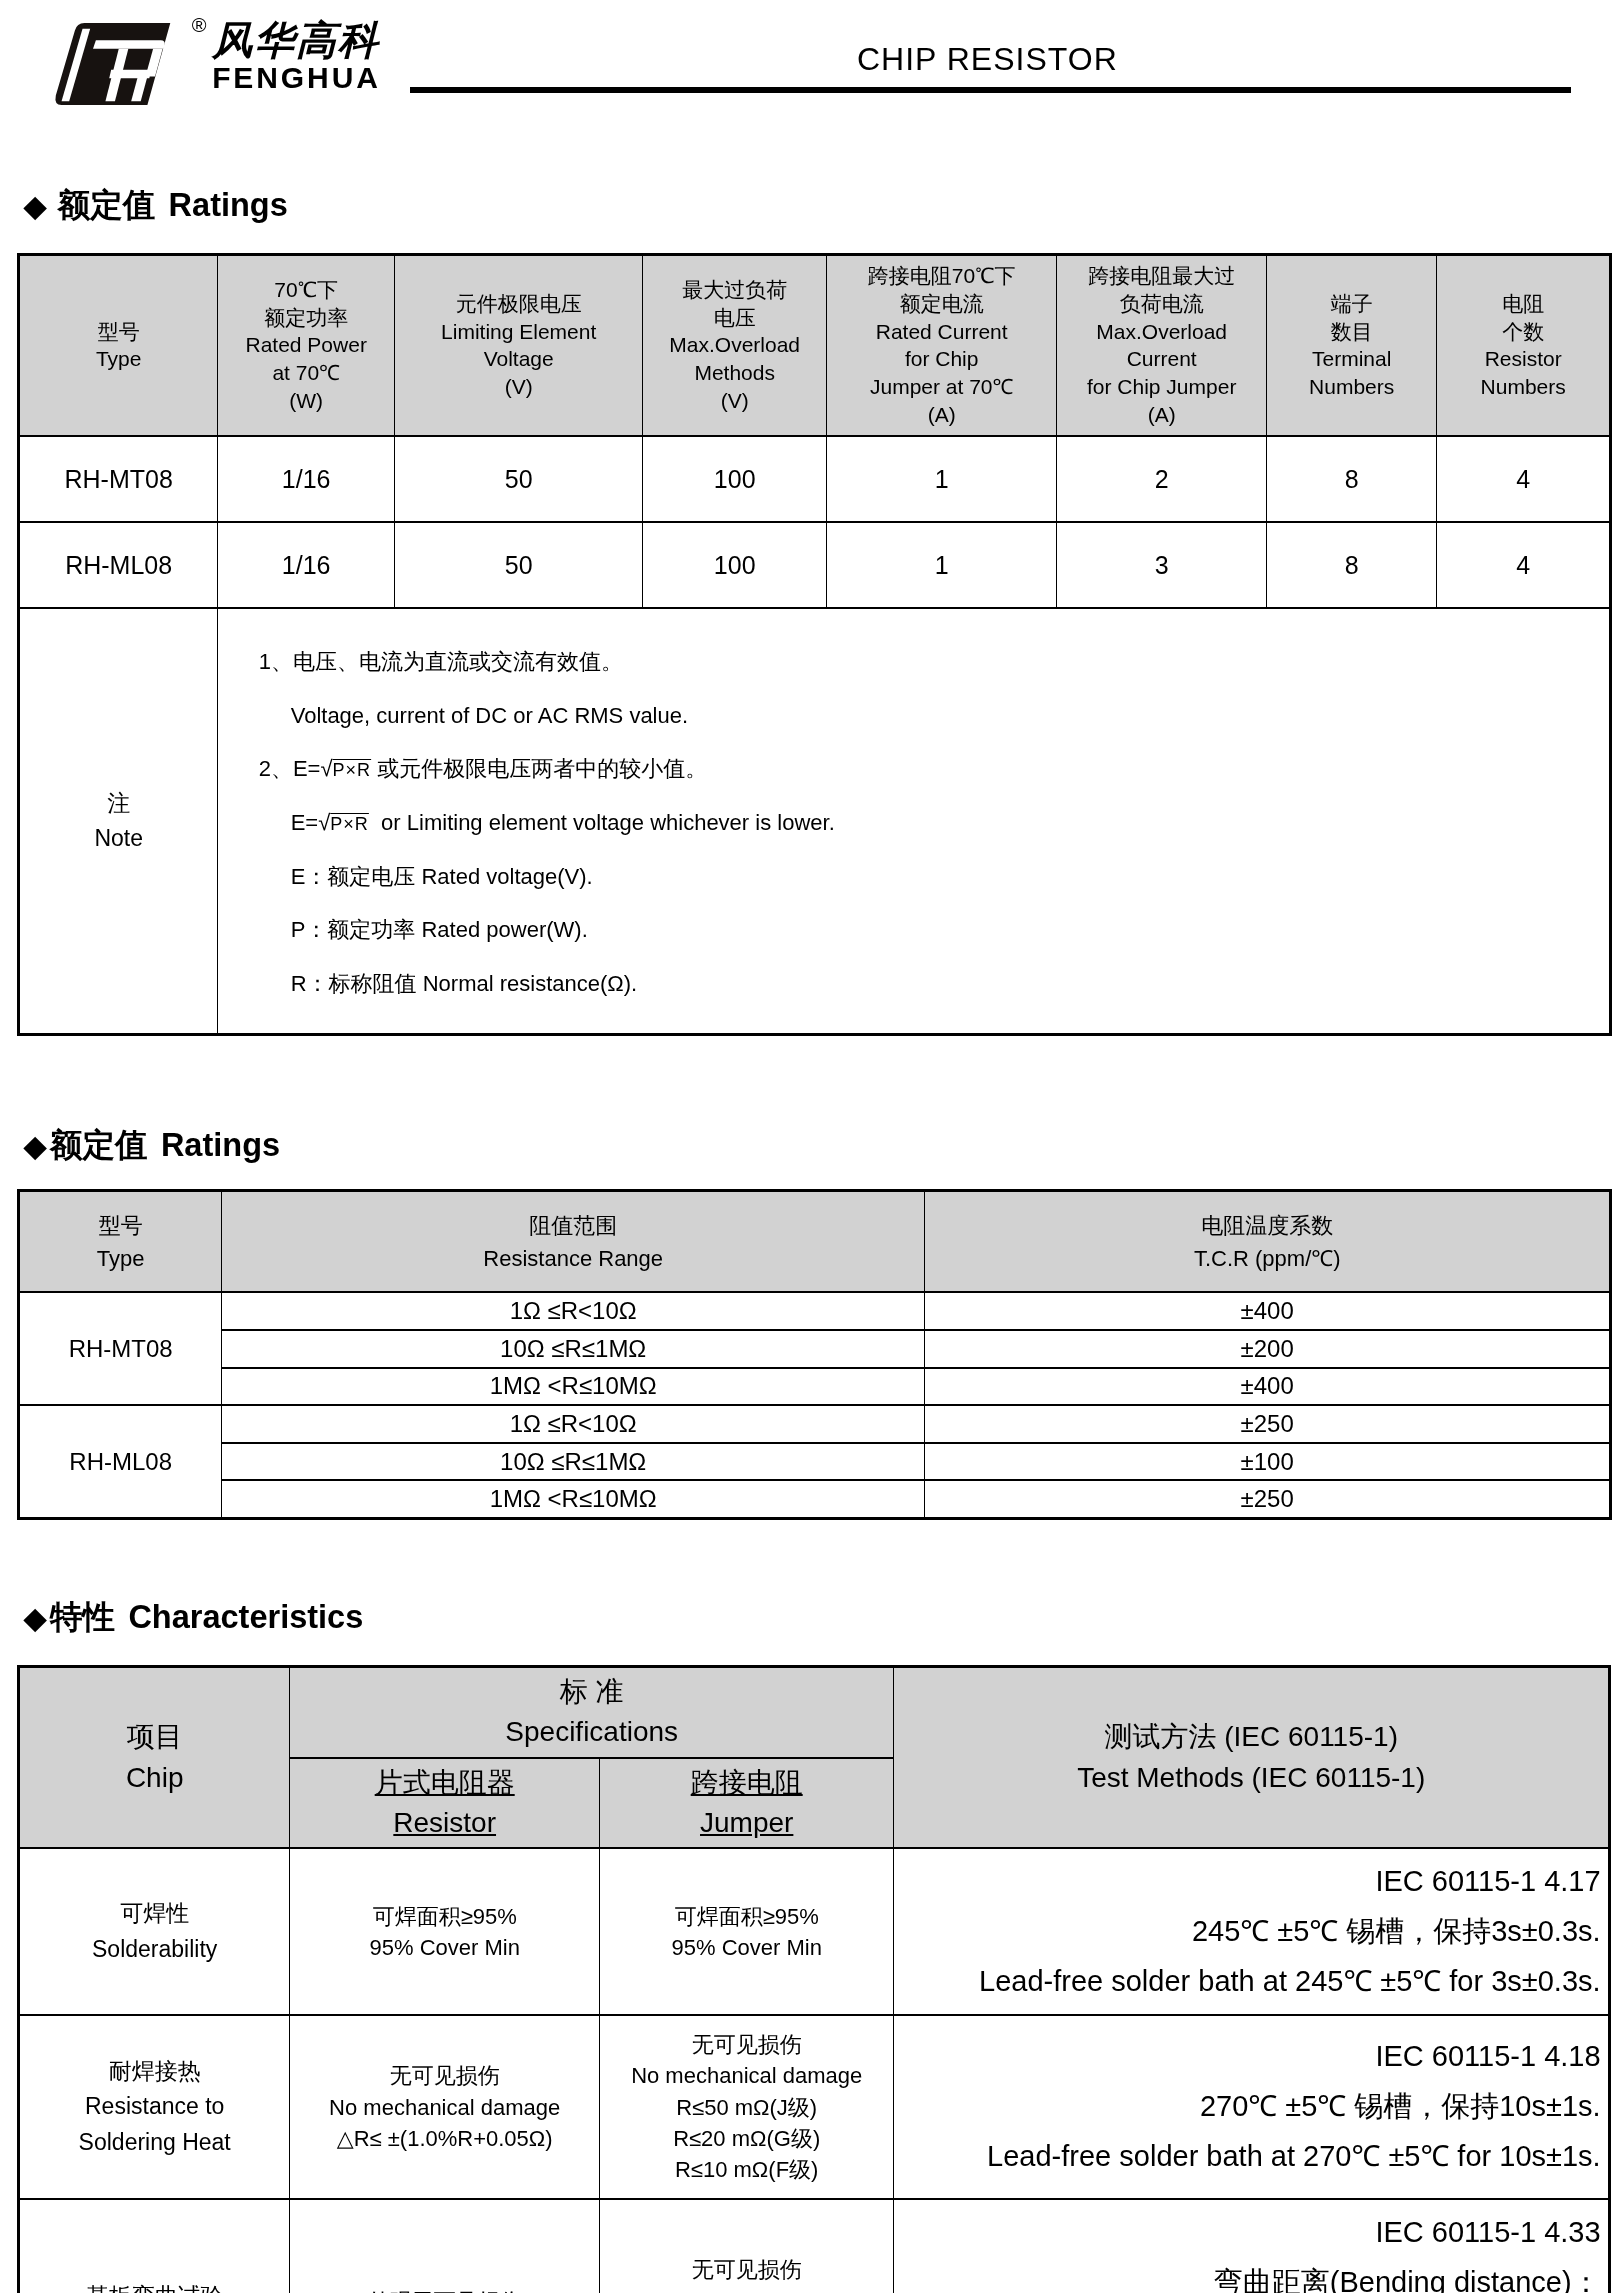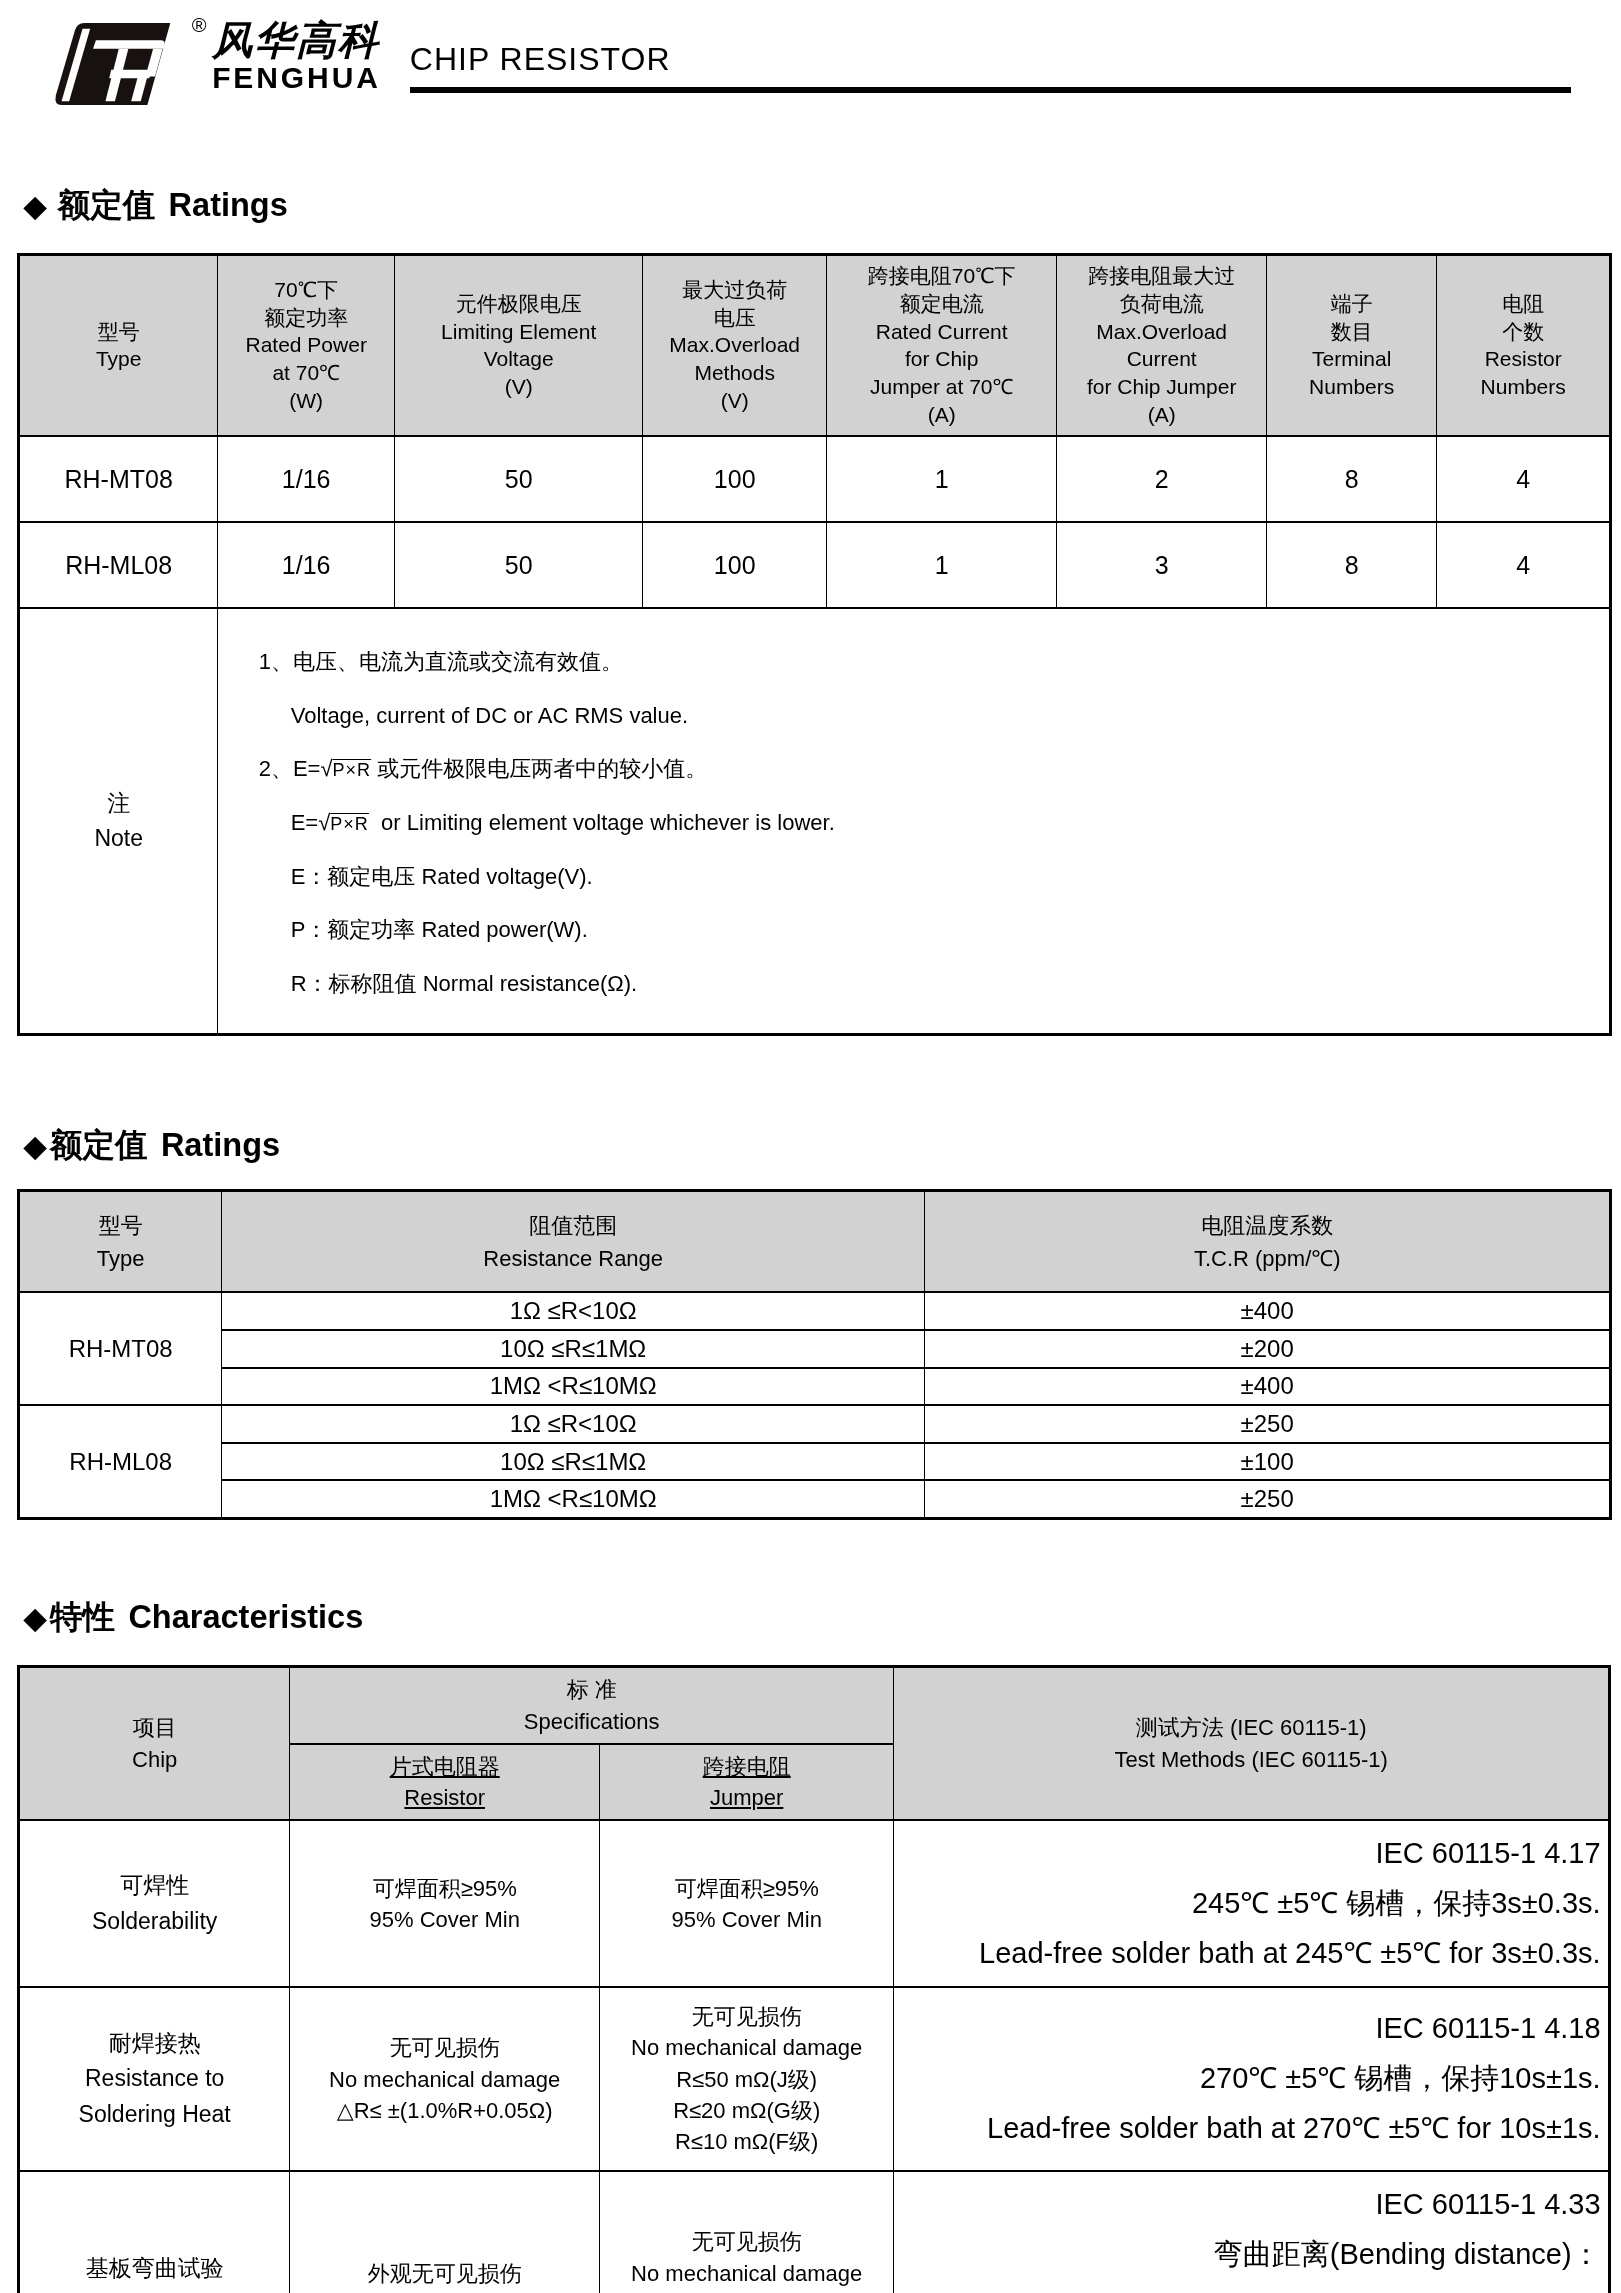--- a/index.html
+++ b/index.html
@@ -13,21 +13,21 @@
 
   
   .hdr { display:flex; align-items:flex-start; padding-left:40px; height:107px; }
   .logo { display:flex; align-items:flex-start; position:relative; }
   .logo-mark { margin-top:7.6px; }
   .reg { font-size:20px; line-height:1; margin:5.7px 5.7px 0 -5.7px; }
   .logo-text { margin-top:9.6px; }
   .brand-cn { font-size:40px; font-weight:bold; letter-spacing:1.9px; line-height:1.05;font-style:italic; }
   .brand-en { font-size:30px; font-weight:bold; letter-spacing:2.9px; line-height:1.1; }
   .hdr-right { flex:1; margin-left:29px; margin-right:38px; align-self:flex-start;
-               border-bottom:6.7px solid #000; text-align:left; padding:31px 5.7px 9.6px 0; }
+               border-bottom:6.7px solid #000; text-align:center; padding:31px 5.7px 9.6px 0; }
   .doc-title { font-size:32px; letter-spacing:1px; }
 
   
   .sec { font-size:32.5px; font-weight:bold; margin:0 0 0 11.5px; display:flex; align-items:center; }
   .sec .diamond { font-size:29px; margin-right:11.5px; }
   .sec .t-cn { margin-right:13.4px; }
   .sec1 { margin-top:67px; }
   .sec2 { margin-top:88px; }
   .sec3 { margin-top:76px; }
   .sec2 .diamond, .sec3 .diamond { margin-right:3.8px; }
@@ -49,21 +49,21 @@
   .t1 .note-td { text-align:left; padding:17px 9.6px 13.4px 32.5px; height:258px; vertical-align:middle; }
   .note-line { font-size:22px; line-height:1.62; white-space:pre;margin-left:8px; }
   .note-ind { padding-left:32px; }
   .rad { text-decoration:overline; font-size:0.82em; letter-spacing:1px; }
 
   
   .t2 thead th { font-size:22px; line-height:1.5; height:102px; }
   .t2 td { font-size:24px; height:36px; }
 
   
-  .t3 th { font-size:22px; line-height:1.45; }
+  .t3 th { font-size:28px; line-height:1.45; }
   .t3 .h-top { height:78px; }
   .t3 .h-sub { height:76px;text-decoration:underline; }
   .t3 td { font-size:22px; line-height:1.42; }
   .t3 td.item { font-size:23px; line-height:1.55; }
   .t3 td.method { text-align:right; padding:7.6px 7.6px 7.6px 11.5px; font-size:29px; line-height:1.72; }
   .t3 .r1 td { height:121px; }
   .t3 .r2 td { height:184px; }
   .t3 .r3 td { height:177px; }
 </style>
 </head>

